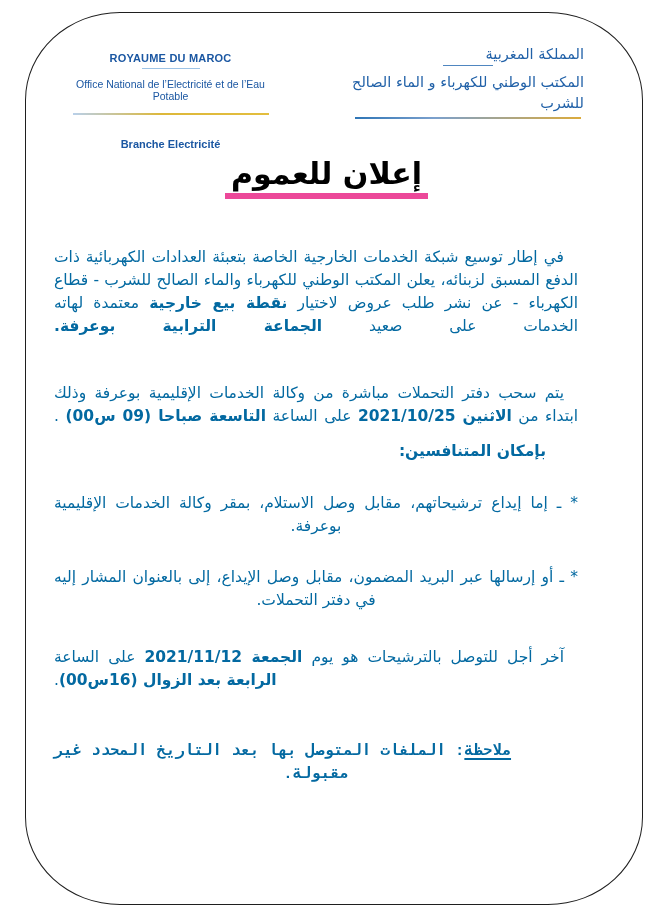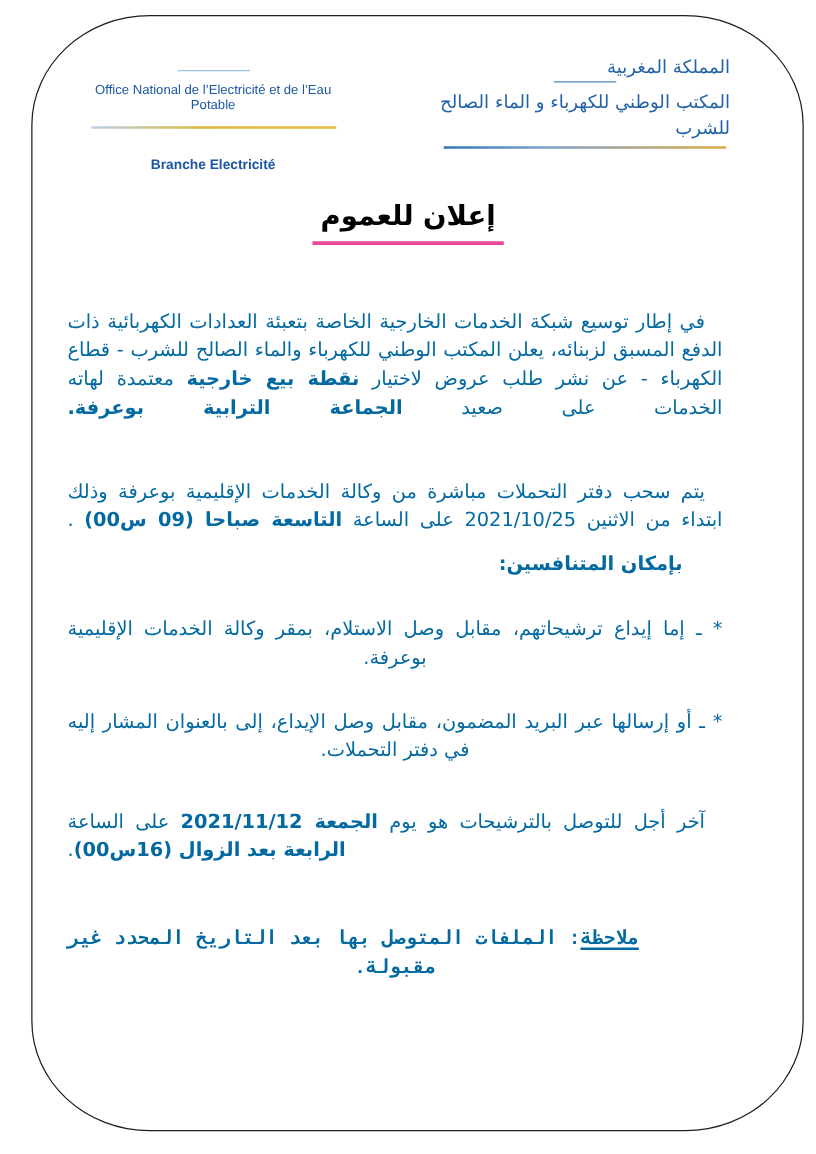--- a/index.html
+++ b/index.html
@@ -32,22 +32,22 @@
   .rule-short-r{width:50px;height:1px;background:#4f86c0;margin:3px auto 6px;}
   .hdr-right .a2{font-size:14.5px;line-height:21px;}
   .rule-grad-right{
     width:226px;height:2px;margin:3px auto 0;
     background:linear-gradient(90deg,#2e75b6 0%,#7ba0cd 35%,#dcab3c 100%);
   }
   .hdr-right .a3{font-size:13.5px;font-weight:bold;margin-top:21px;}
   
   .title-wrap{position:absolute;top:157px;left:0;width:653px;text-align:center;direction:rtl;}
   .title-wrap .t{
-    display:inline-block;font-size:22px;font-weight:bold;color:#000;
-    border-bottom:3px solid #ec4899;padding:0 6px 2px;line-height:34px;
+    display:inline-block;font-size:30px;font-weight:bold;color:#000;
+    border-bottom:6px solid #ec4899;padding:0 6px 2px;line-height:34px;
   }
   
   .para{
     position:absolute;left:54px;width:524px;direction:rtl;
     font-size:15.5px;line-height:23px;color:#0369a1;text-align:justify;
   }
   .p-intro{top:246px;text-indent:14px;text-align-last:justify;}
   .p-withdraw{top:382px;text-indent:14px;text-align-last:justify;}
   .p-heading{top:440px;padding-right:32px;font-weight:bold;box-sizing:border-box;}
   .p-opt1{top:492px;text-align-last:center;}
@@ -55,40 +55,41 @@
   .p-deadline{top:646px;text-indent:14px;text-align-last:left;}
   .p-note{top:740px;text-align:left;text-align-last:center;font-family:Liberation Mono, monospace;}
   .u{text-decoration:underline;text-decoration-thickness:2px;text-underline-offset:3px;}
 </style>
 </head>
 <body>
 
 <div class="frame"></div>
 
 <div class="hdr-left">
+  <div class="l1">ROYAUME DU MAROC</div>
   <div class="rule-short-l"></div>
   <div class="l2">Office National de l’Electricité et de l’Eau Potable</div>
   <div class="rule-grad-left"></div>
   <div class="l3">Branche Electricité</div>
 </div>
 
 <div class="hdr-right">
   <div class="a1">المملكة المغربية</div>
   <div class="rule-short-r"></div>
   <div class="a2">المكتب الوطني للكهرباء و الماء الصالح للشرب</div>
   <div class="rule-grad-right"></div>
 </div>
 
 <div class="title-wrap">
   <span class="t">إعلان للعموم</span>
 </div>
 
 <div class="para p-intro"><span>في إطار توسيع شبكة الخدمات الخارجية الخاصة بتعبئة العدادات الكهربائية ذات الدفع المسبق لزبنائه، يعلن المكتب الوطني للكهرباء والماء الصالح للشرب - قطاع الكهرباء -  عن نشر طلب عروض لاختيار </span><span style="font-weight: bold;">نقطة بيع خارجية</span><span> معتمدة لهاته الخدمات على صعيد </span><span style="font-weight: bold;">الجماعة الترابية بوعرفة.</span></div>
 
-<div class="para p-withdraw"><span>يتم سحب دفتر التحملات مباشرة من وكالة الخدمات الإقليمية بوعرفة وذلك ابتداء من </span><span style="font-weight: normal;">الاثنين 2021/10/25</span><span> على الساعة </span><span style="font-weight: bold;">التاسعة صباحا (09 س00)</span><span> .</span></div>
+<div class="para p-withdraw"><span>يتم سحب دفتر التحملات مباشرة من وكالة الخدمات الإقليمية بوعرفة وذلك ابتداء من </span><span style="font-weight: bold;">الاثنين 2021/10/25</span><span> على الساعة </span><span style="font-weight: bold;">التاسعة صباحا (09 س00)</span><span> .</span></div>
 
 <div class="para p-heading">بإمكان المتنافسين:</div>
 
 <div class="para p-opt1"><span>* ـ إما إيداع ترشيحاتهم، مقابل وصل الاستلام، بمقر وكالة الخدمات الإقليمية بوعرفة.</span></div>
 
 <div class="para p-opt2"><span>* ـ أو إرسالها عبر البريد المضمون، مقابل وصل الإيداع، إلى بالعنوان المشار إليه في دفتر التحملات.</span></div>
 
 <div class="para p-deadline"><span>آخر أجل للتوصل بالترشيحات هو يوم </span><span style="font-weight: bold;">الجمعة 2021/11/12</span><span> على الساعة </span><span style="font-weight: bold;">الرابعة بعد الزوال (16س00)</span><span>.</span></div>
 
 <div class="para p-note"><span class="u" style="font-weight: bold;">ملاحظة</span><span style="font-weight: bold;">: الملفات المتوصل بها بعد التاريخ المحدد غير مقبولة.</span></div>

